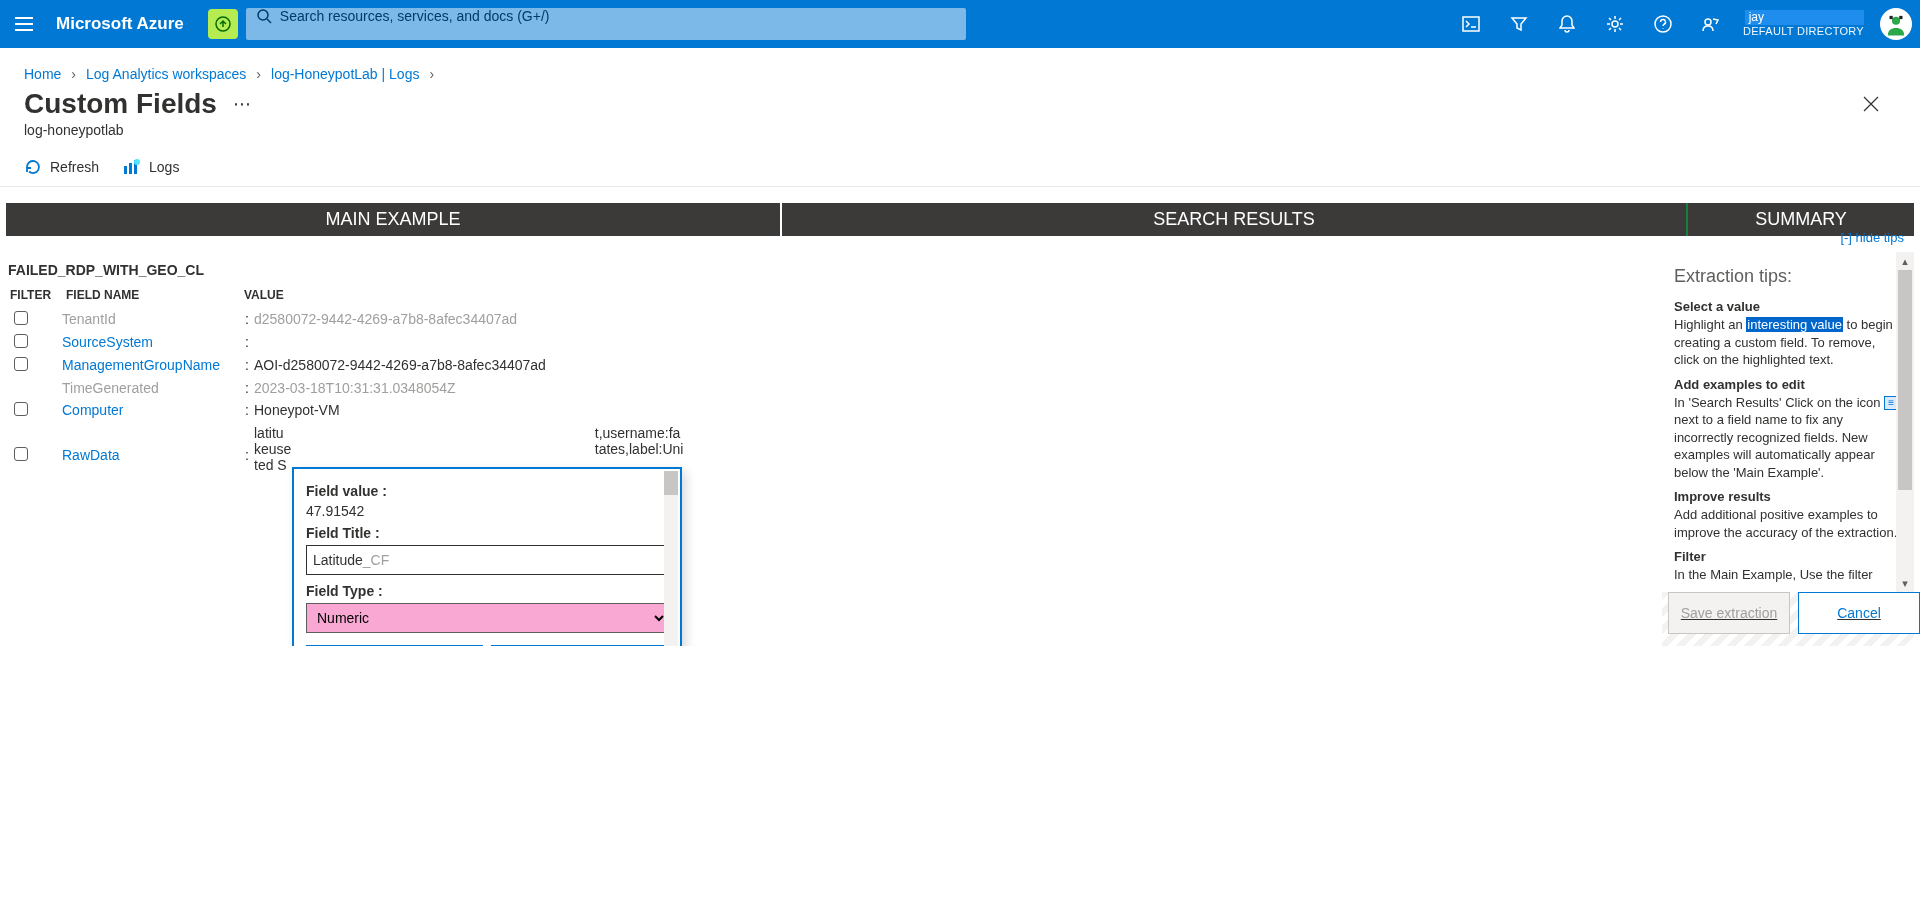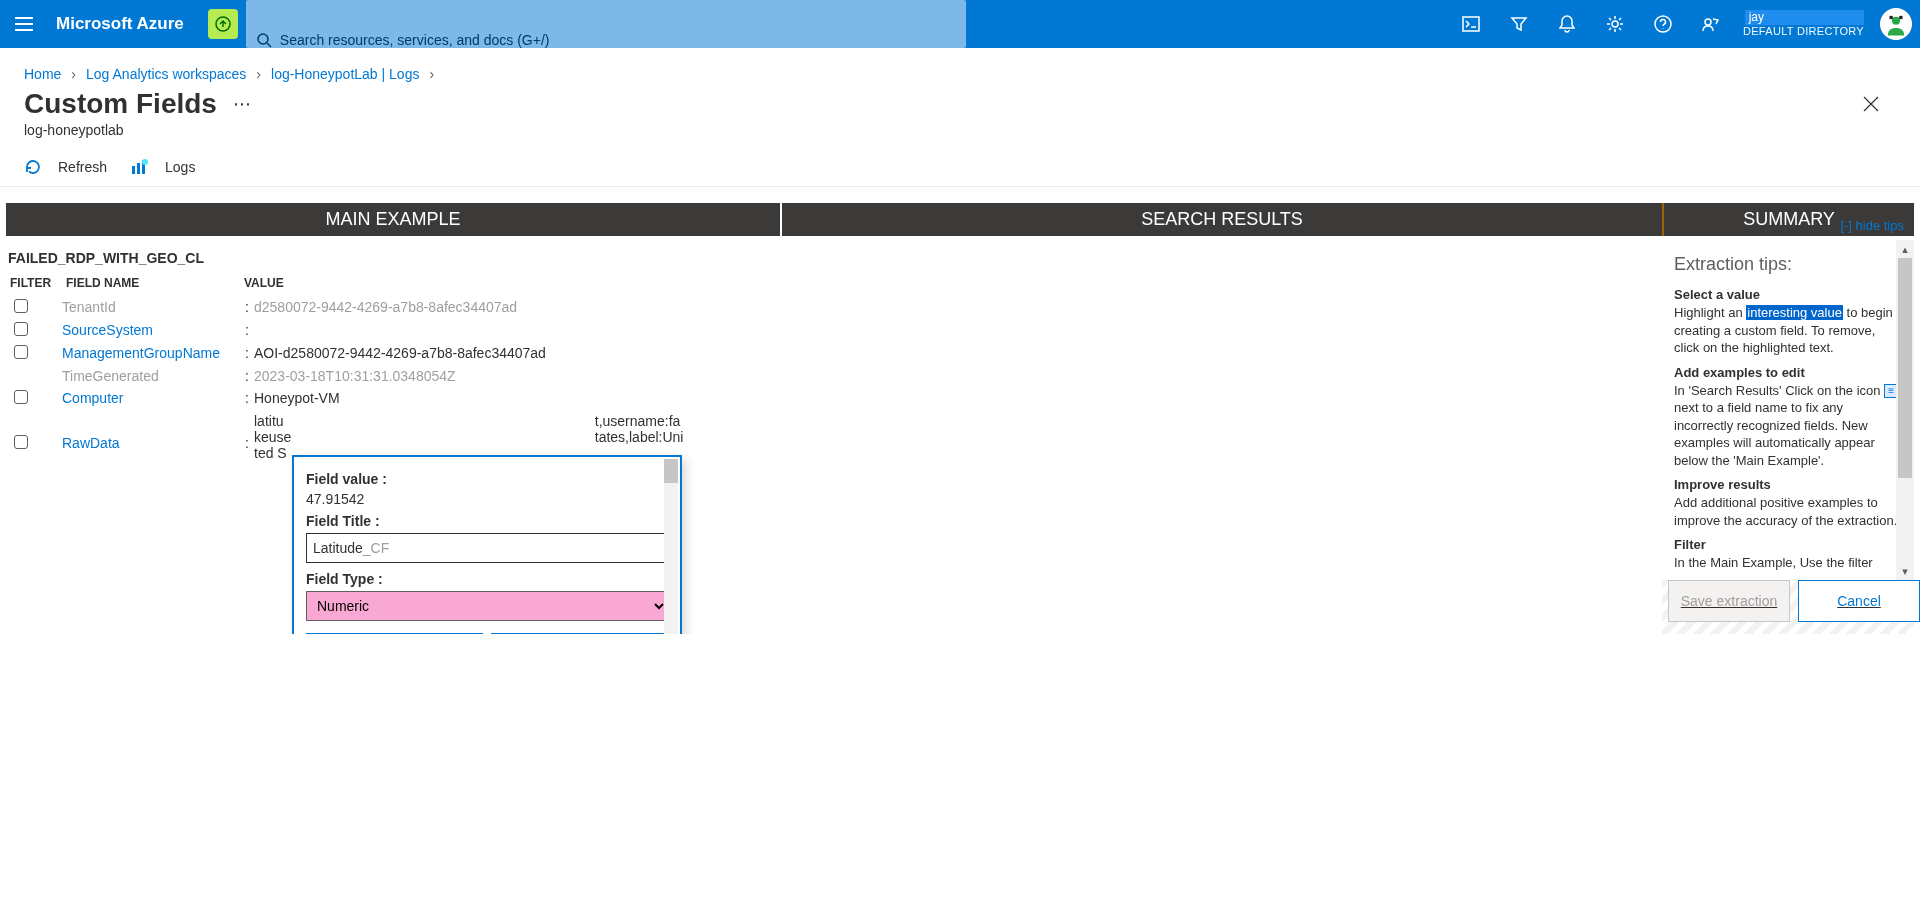--- a/index.html
+++ b/index.html
@@ -3,21 +3,21 @@
 <meta charset="utf-8">
 <style>
   * { box-sizing: border-box; margin: 0; padding: 0; font-family: "Segoe UI", -apple-system, sans-serif; }
   body { background: #fff; color: #323130; font-size: 13px; overflow-x: hidden; width: 1920px; }
 
   
   .topbar { height: 48px; background: #0078d4; display: flex; align-items: center; color: #fff; }
   .hamburger { width: 48px; height: 48px; display:flex; align-items:center; justify-content:center; cursor:pointer; }
   .brand { font-size: 17px; font-weight: 600; padding: 0 24px 0 8px; }
   .upload-badge { width: 30px; height: 30px; background:#b4ec51; border-radius:4px; display:flex; align-items:center; justify-content:center; margin-right:8px; color:#0078d4; }
-  .search { flex: 0 0 720px; height: 48px; background:#7cb8e8; border-radius:2px; display:flex; align-items:flex-end; padding:0 10px; color:#003a68; font-size:14px; }
+  .search { flex: 0 0 720px; height: 32px; background:#7cb8e8; border-radius:2px; display:flex; align-items:flex-start; padding:0 10px; color:#003a68; font-size:14px; }
   .search svg { margin-right: 8px; }
   .topicons { margin-left:auto; display:flex; align-items:center; }
   .topicons .ticon { width:48px; height:48px; display:flex; align-items:center; justify-content:center; cursor:pointer; }
   .account { display:flex; flex-direction:column; align-items:flex-end; padding:4px 8px; font-size:12px; line-height:1.2; }
   .account .dir { font-size:11px; opacity:.95; letter-spacing:.3px; }
   .avatar { width:32px; height:32px; border-radius:50%; background:#fff; margin:0 8px; display:flex; align-items:center; justify-content:center; overflow:hidden; }
   .avatar svg { width:26px; height:26px; }
 
   
   .crumbs { padding: 18px 24px 0 24px; font-size:14px; display:flex; align-items:flex-start; gap:10px; }
@@ -26,30 +26,30 @@
 
   
   .titlebar { padding: 6px 24px 0 24px; display:flex; align-items:center; }
   .titlebar h1 { font-size: 28px; font-weight:600; }
   .titlebar .dots { margin-left:16px; font-size:18px; color:#323130; cursor:pointer; }
   .titlebar .close { margin-left:auto; margin-right: 16px; cursor:pointer; }
   .subtitle { padding: 2px 24px 12px 24px; font-size:14px; color:#323130; }
 
   
   .toolbar { padding: 8px 24px 10px 24px; display:flex; gap:24px; border-bottom:1px solid #edebe9; }
-  .tbtn { display:flex; align-items:center; gap:16px; color:#323130; font-size:14px; cursor:pointer;justify-content:space-between; }
+  .tbtn { display:flex; align-items:center; gap:8px; color:#323130; font-size:14px; cursor:pointer;justify-content:space-between; }
   .tbtn .iconwrap { color:#0078d4; }
 
   
-  .main { padding: 16px 6px 0 6px; display:flex; gap:4px; }
+  .main { padding: 16px 6px 0 6px; display:flex; gap:16px; }
   .colheads { display:flex; }
   .colhead { background:#3b3a39; color:#fff; font-size:18px; text-align:center; padding:6px 0; font-weight:300; }
   .col-main { width:774px; }
   .col-sr { flex:1; border-left:2px solid #fff; }
-  .col-sum { width:252px; border-left:2px solid #a16207; }
+  .col-sum { width:228px; border-left:2px solid #15803d; }
 
   .body-row { display:flex; }
   .mainex { width:774px; padding: 8px 0 0 0; position:relative; }
   .sr-body { flex:1; }
   .sum-body { width:252px; position:relative; background: repeating-linear-gradient(135deg,#f3f2f1 0 6px,#fff 6px 12px); padding:0; }
 
   .hide-tips { position:absolute; top:4px; right:10px; color:#0078d4; font-size:13px; cursor:pointer; }
 
   .tbl-name { font-weight:600; font-size:14px; padding:2px 0 8px 2px; }
   .fhdr { display:flex; font-size:12px; font-weight:600; color:#323130; padding:2px 0 6px 4px; }

